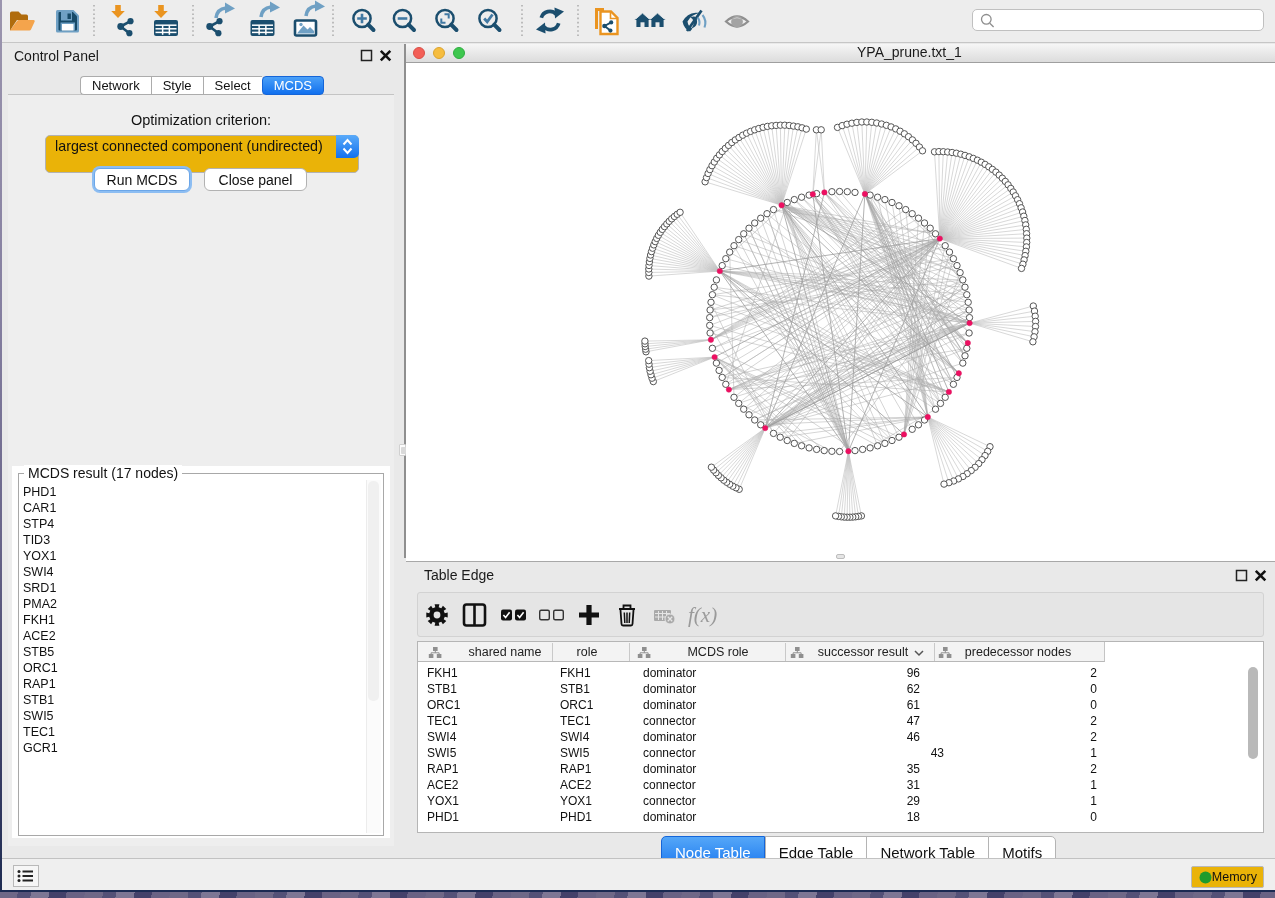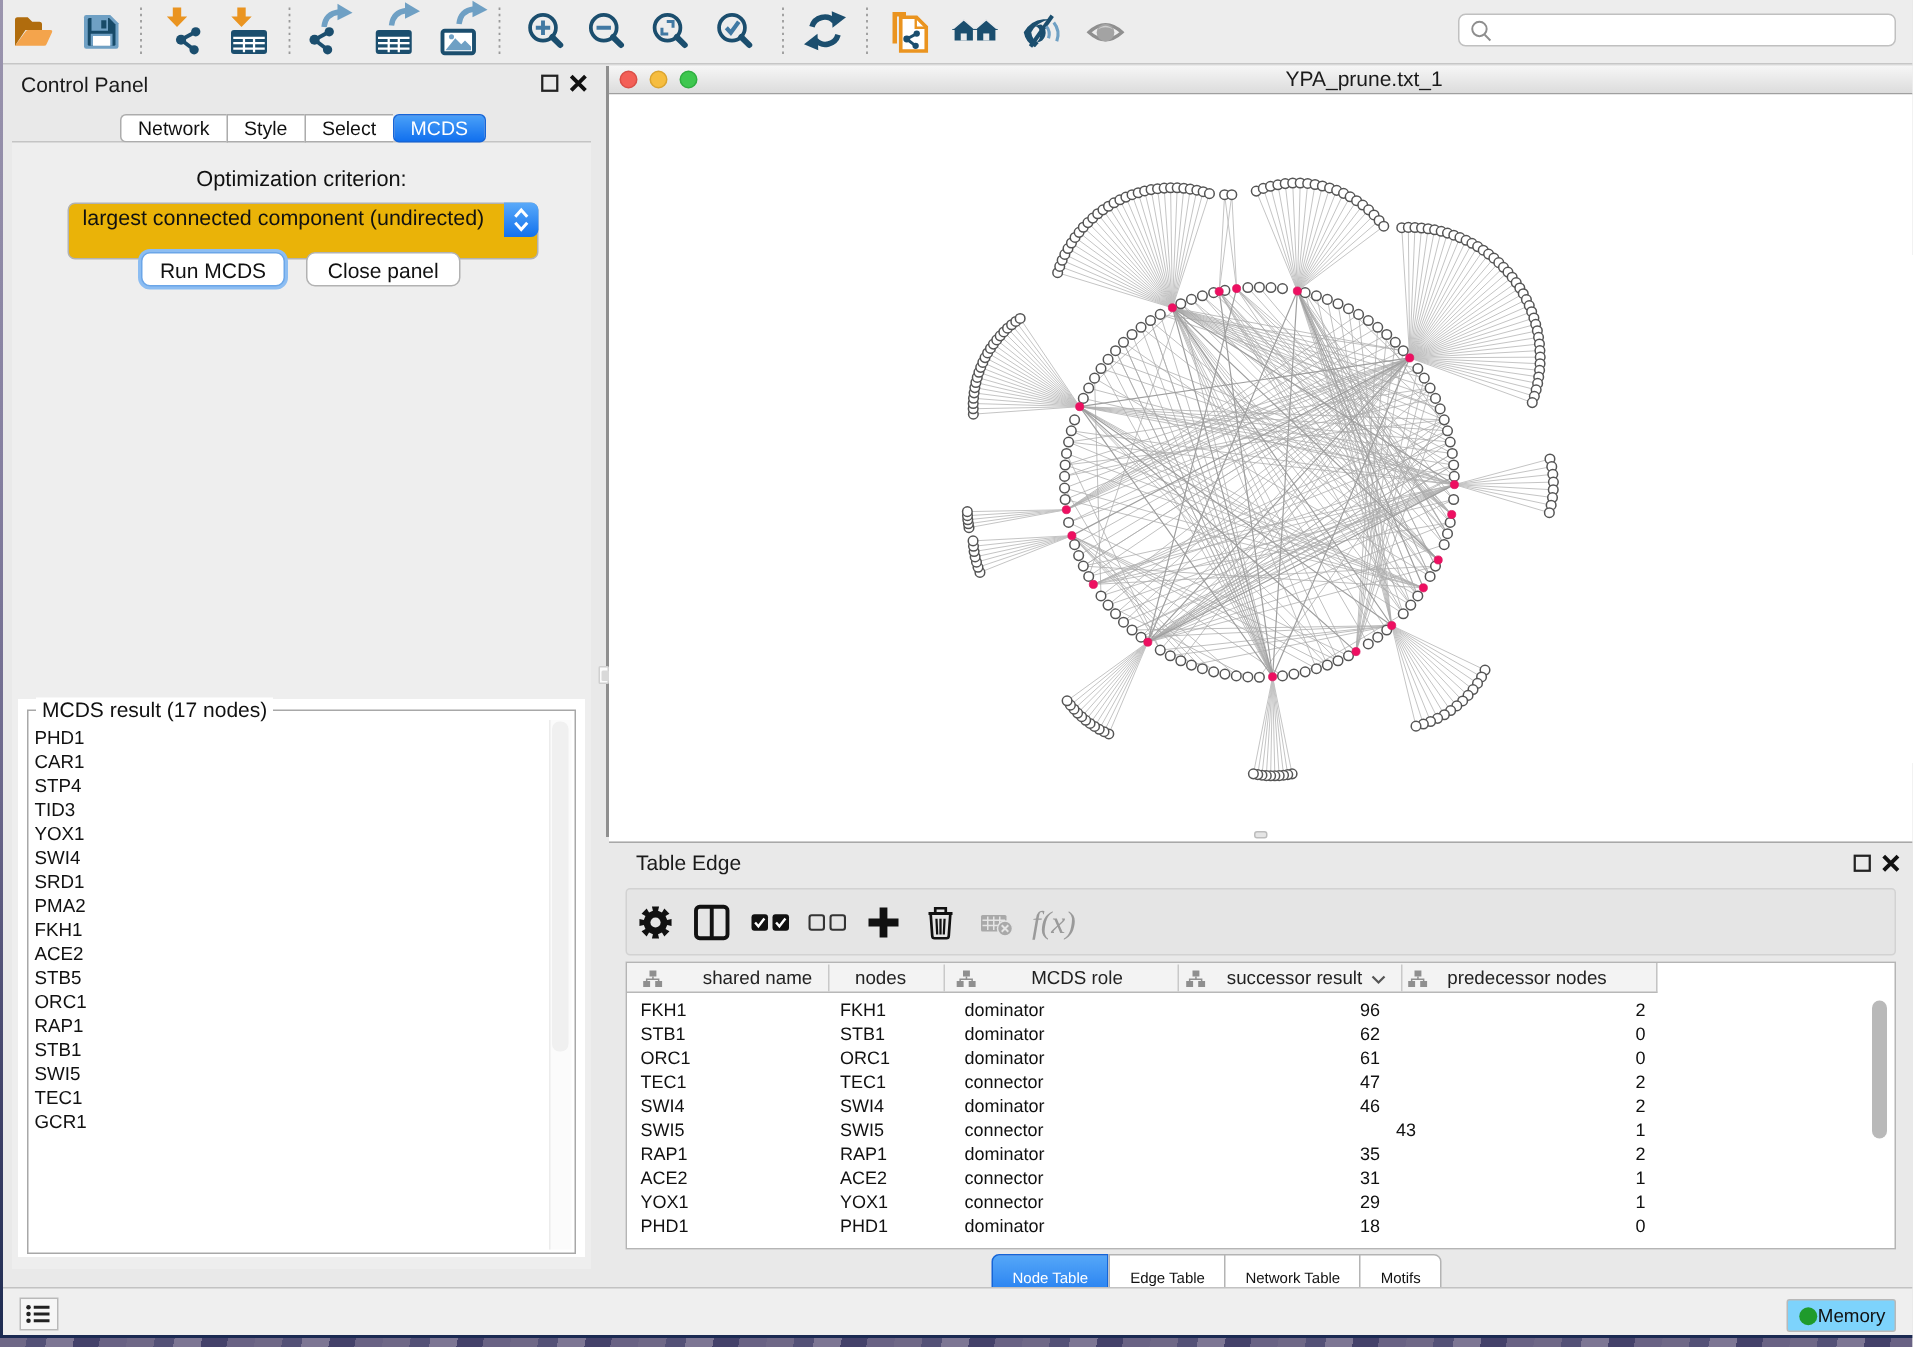--- a/index.html
+++ b/index.html
@@ -48,29 +48,29 @@
 #tbl{left:417px;top:641px;width:847px;height:192px;background:#fff;border:1px solid #b5b5b5}
 #tblhead{left:418px;top:642px;width:687px;height:20px;background:#f3f3f3;border-bottom:1px solid #b8b8b8;border-right:1px solid #c4c4c4}
 .hdiv{position:absolute;top:643px;width:0;height:18px;border-left:1px solid #c9c9c9}
 .hcell{position:absolute;top:645px;font-size:12.5px;color:#222;text-align:center}
 .rowtxt{position:absolute;font-size:12px;color:#111}
 .rownum{position:absolute;font-size:12px;color:#111;text-align:right}
 #tblsb{left:1246px;top:643px;width:14px;height:188px}
 #tblsbthumb{left:1248px;top:667px;width:10px;height:92px;background:#b9b9b9;border-radius:5px}
 
 #segrow{left:661px;top:836px;height:21px;display:flex}
-.seg{height:33px;background:#fff;border:1px solid #b4b4b4;border-right:none;font-size:10px;color:#111;display:flex;align-items:center;justify-content:center;padding:0 13px}
+.seg{height:33px;background:#fff;border:1px solid #b4b4b4;border-right:none;font-size:15px;color:#111;display:flex;align-items:center;justify-content:center;padding:0 13px}
 .seg.active{background:linear-gradient(#55a7f8,#1b77ef);color:#fff;border:1px solid #1565d8}
 .seg.first{border-radius:5px 0 0 5px}
 .seg.last{border-radius:0 5px 5px 0;border-right:1px solid #b4b4b4}
 #hsplith{left:836px;top:554px;width:9px;height:5px;background:#e5e5e5;border:1px solid #bdbdbd;border-radius:2px}
 
 #status{left:0;top:858px;width:1275px;height:32px;background:#efefef;border-top:1px solid #c2c2c2}
 #listbtn{left:13px;top:865px;width:26px;height:22px;background:#f6f6f6;border:1px solid #b9b9b9}
-#membtn{left:1191px;top:866px;width:73px;height:22px;background:#7dd3fc;border:1px solid #b9b9b9;border-radius:2px;font-size:12.5px;color:#111;display:flex;align-items:center;justify-content:flex-end;padding-right:6px}
+#membtn{left:1191px;top:866px;width:73px;height:22px;background:#eab308;border:1px solid #b9b9b9;border-radius:2px;font-size:12.5px;color:#111;display:flex;align-items:center;justify-content:flex-end;padding-right:6px}
 #wall{left:0;top:890px;width:1275px;height:8px;background:repeating-linear-gradient(100deg,#6f6887 0 18px,#545177 18px 31px,#7d7694 31px 49px,#44416a 49px 66px,#696284 66px 84px)}
 #walltop{left:0;top:890px;width:1275px;height:2px;background:#1b2a52}
 .icon{position:absolute;z-index:5}
 </style></head>
 <body>
 <div class="abs" id="toolbar"></div>
 <div class="abs" id="leftedge"></div>
 <svg class="icon" style="left:0;top:0" width="1275" height="43" viewBox="0 0 1275 43">
 <path d="M10 30.5 L10 13.2 Q10 11.5 11.7 11.5 L18.5 11.5 L21.5 14.5 L26.3 14.5 Q28 14.5 28 16.2 L28 20 L14.5 20 Z" fill="#b06c0d"></path>
 <path d="M10 30.5 L17.2 20.8 Q17.8 20 18.8 20 L33.6 20 Q35.2 20 34.7 21.5 L31 29.5 Q30.6 30.5 29.4 30.5 Z" fill="#f4a44c"></path>
@@ -568,21 +568,21 @@
 <rect x="8.8" y="8" width="4.6" height="4" fill="#8f8f8f"></rect>
 <path d="M7.3 5 L7.3 6.8 M3.1 8 L3.1 6.8 L11.1 6.8 L11.1 8" stroke="#8f8f8f" stroke-width="1" fill="none"></path>
 </svg>
 <svg class="icon" style="left:938px;top:646px" width="14" height="13" viewBox="0 0 14 13">
 <rect x="5" y="1" width="4.6" height="4" fill="#8f8f8f"></rect>
 <rect x="0.8" y="8" width="4.6" height="4" fill="#8f8f8f"></rect>
 <rect x="8.8" y="8" width="4.6" height="4" fill="#8f8f8f"></rect>
 <path d="M7.3 5 L7.3 6.8 M3.1 8 L3.1 6.8 L11.1 6.8 L11.1 8" stroke="#8f8f8f" stroke-width="1" fill="none"></path>
 </svg>
 <div class="hcell" style="left:455px;width:100px">shared name</div>
-<div class="hcell" style="left:549px;width:76px">nodes</div>
+<div class="hcell" style="left:549px;width:76px">role</div>
 <div class="hcell" style="left:658px;width:120px">MCDS role</div>
 <div class="hcell" style="left:803px;width:120px">successor result</div>
 <svg class="icon" style="left:913px;top:649px" width="12" height="8" viewBox="0 0 12 8">
     <path d="M2 2 L6 6 L10 2" stroke="#555" stroke-width="1.5" fill="none"></path>
   </svg>
 <div class="hcell" style="left:956px;width:124px">predecessor nodes</div>
 <div class="rowtxt" style="left:427px;top:666px">FKH1</div>
 <div class="rowtxt" style="left:560px;top:666px">FKH1</div>
 <div class="rowtxt" style="left:643px;top:666px">dominator</div>
 <div class="rownum" style="left:840px;top:666px;width:80px">96</div>

